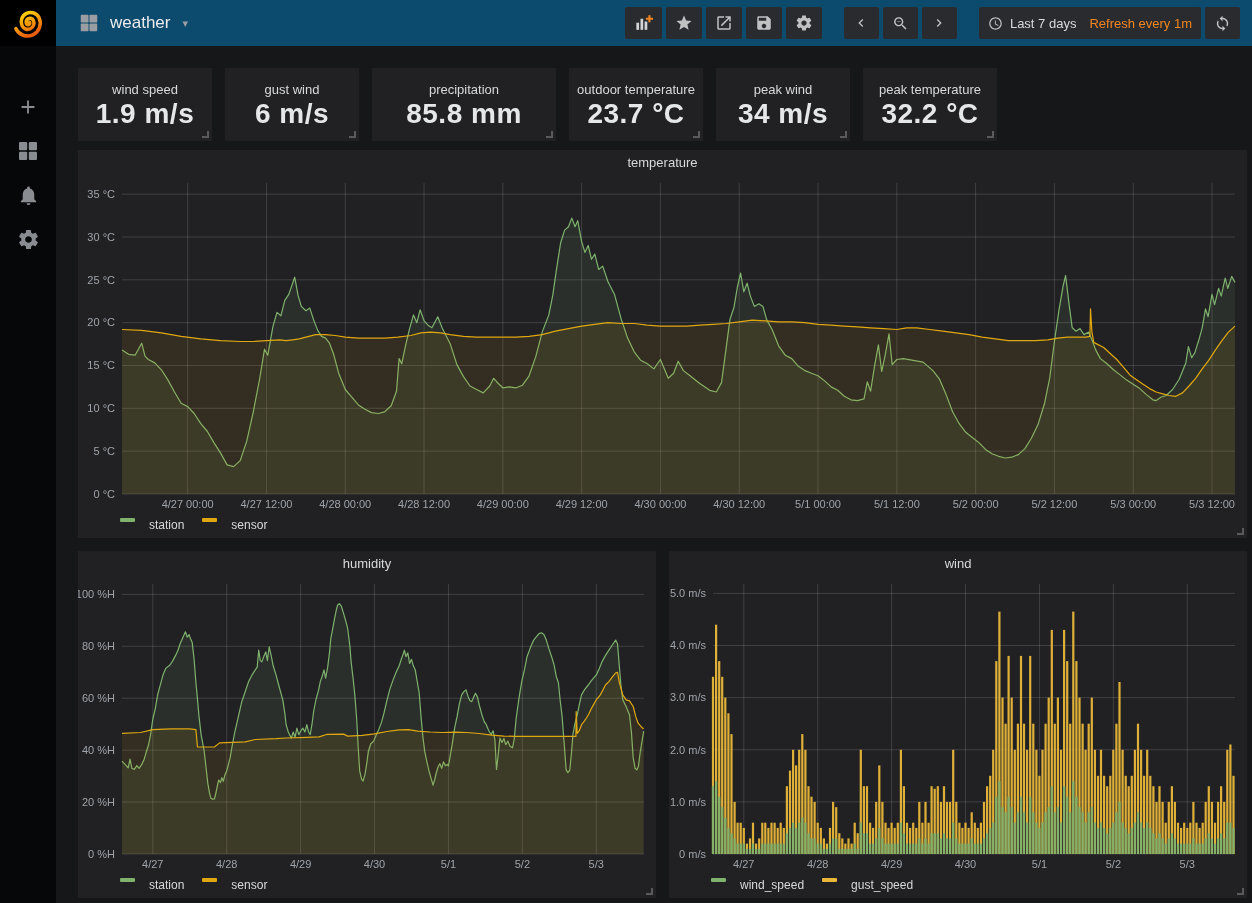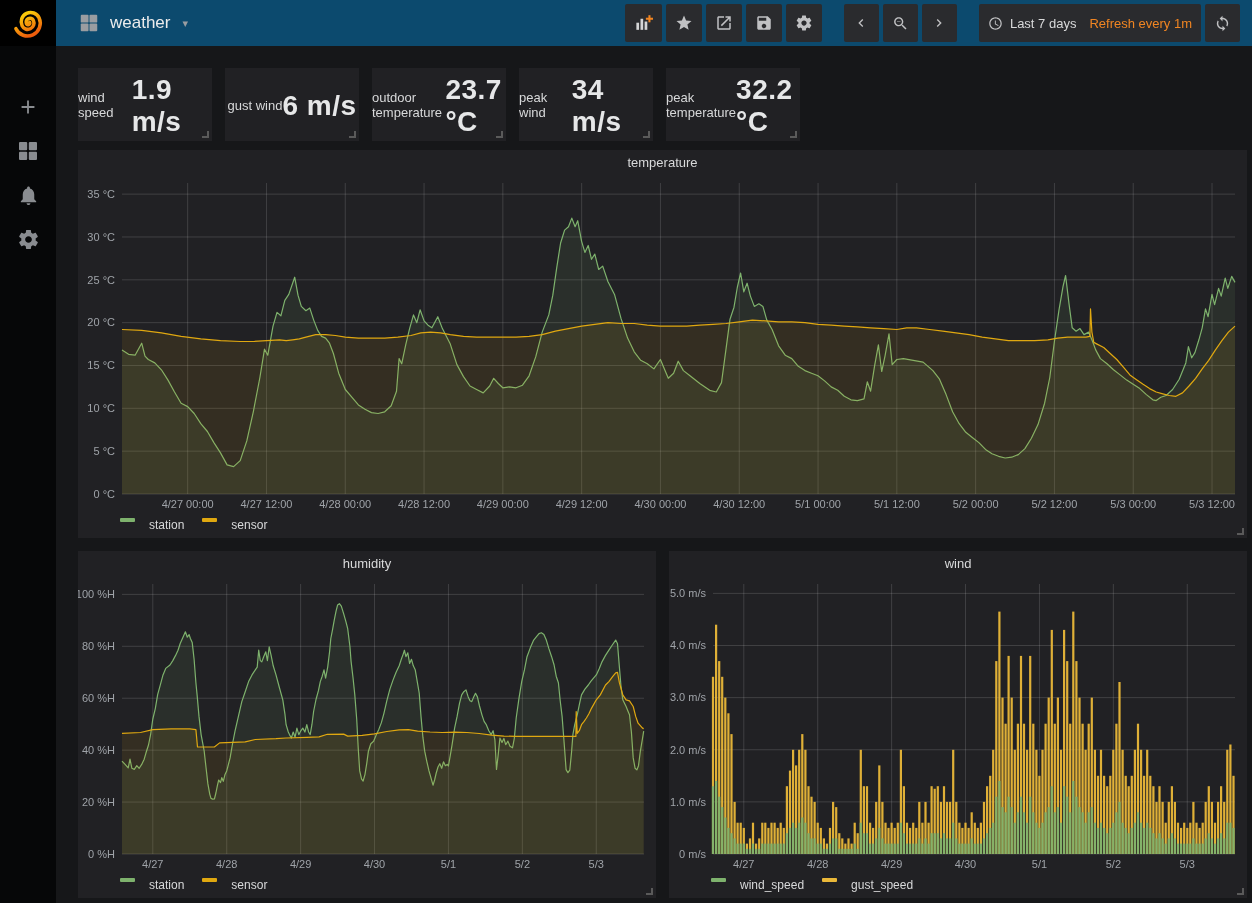--- a/index.html
+++ b/index.html
@@ -18,32 +18,32 @@
   .side-icon svg { fill:#898c90; }
   
   .main { flex:1; display:flex; flex-direction:column; min-width:0; }
   .topnav { height:46px; background:#0c4a6e; display:flex; align-items:center; padding:0 12px 0 22px; flex:0 0 46px; }
   .dash-title-group { display:flex; align-items:center; gap:10px; cursor:pointer; }
   .grid-icon svg { fill:#9a9da1; display:block; }
   .dash-title { font-size:17px; color:#ececec; }
   .caret { font-size:11px; color:#9a9da1; margin-left:2px; }
   .nav-right { margin-left:auto; display:flex; align-items:center; gap:4px; }
   .navbtn {
-    height:38px; min-width:35px; padding:0 9px; background:#2a2b2e; border:none; border-radius:2px;
+    height:32px; min-width:35px; padding:0 9px; background:#2a2b2e; border:none; border-radius:2px;
     display:flex; align-items:center; justify-content:center; gap:7px; cursor:pointer; color:#c7c8ca;
   }
   .navbtn svg { fill:#c0c1c3; display:block; }
   .btn-gap { width:14px; }
   .timepicker { font-size:13px; }
   .timepicker .range { color:#d8d9da; }
   .timepicker .refresh { color:#f08522; margin-left:6px; }
   
   .dash { flex:1; padding:22px 5px 0 22px; display:flex; flex-direction:column; min-height:0; }
   .stat-row { display:flex; gap:13px; height:73px; flex:0 0 73px; margin-bottom:9px; }
-  .stat { background:#212124; position:relative; display:flex; flex-direction:row; align-items:center; justify-content:center; padding-top:2px; }
+  .stat { background:#212124; position:relative; display:flex; flex-direction:column; align-items:center; justify-content:center; padding-top:2px; }
   .s-n { width:134px; } .s-w { width:184px; }
   .stat .t { font-size:13px; color:#d8d9da; margin-bottom:1px; }
   .stat .v { font-size:28px; font-weight:bold; color:#e6e7e8; letter-spacing:.5px; }
   .corner { position:absolute; right:3px; bottom:3px; width:7px; height:7px;
     border-right:2px solid #5a5a5a; border-bottom:2px solid #5a5a5a; cursor:nwse-resize; }
   .panel { background:#212124; position:relative; display:flex; flex-direction:column; min-height:0; }
   .panel-title { height:25px; line-height:25px; text-align:center; font-size:13px; color:#d8d9da; cursor:pointer; flex:0 0 25px; }
   .chart-area { flex:1; min-height:0; }
   .chart-area svg { display:block; width:100%; height:100%; }
   .legend { height:26px; flex:0 0 26px; display:flex; align-items:center; gap:18px; padding-left:42px; font-size:12px; color:#d8d9da; }
@@ -185,20 +185,25 @@
 
     <div class="stat-row">
       <div class="stat s-n">
         <div class="t">wind speed</div>
         <div class="v">1.9 m/s</div>
         <div class="corner"></div>
       </div>
       <div class="stat s-n">
         <div class="t">gust wind</div>
         <div class="v">6 m/s</div>
+        <div class="corner"></div>
+      </div>
+      <div class="stat s-w">
+        <div class="t">precipitation</div>
+        <div class="v">85.8 mm</div>
         <div class="corner"></div>
       </div>
       <div class="stat s-n">
         <div class="t">outdoor temperature</div>
         <div class="v">23.7 °C</div>
         <div class="corner"></div>
       </div>
       <div class="stat s-n">
         <div class="t">peak wind</div>
         <div class="v">34 m/s</div>

